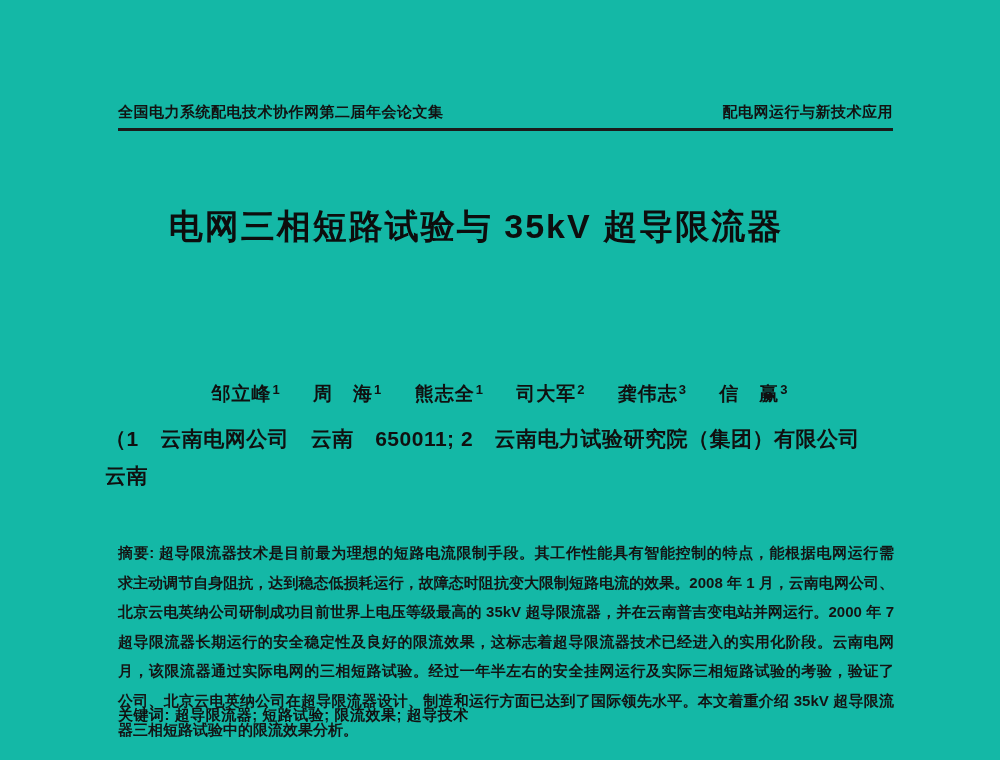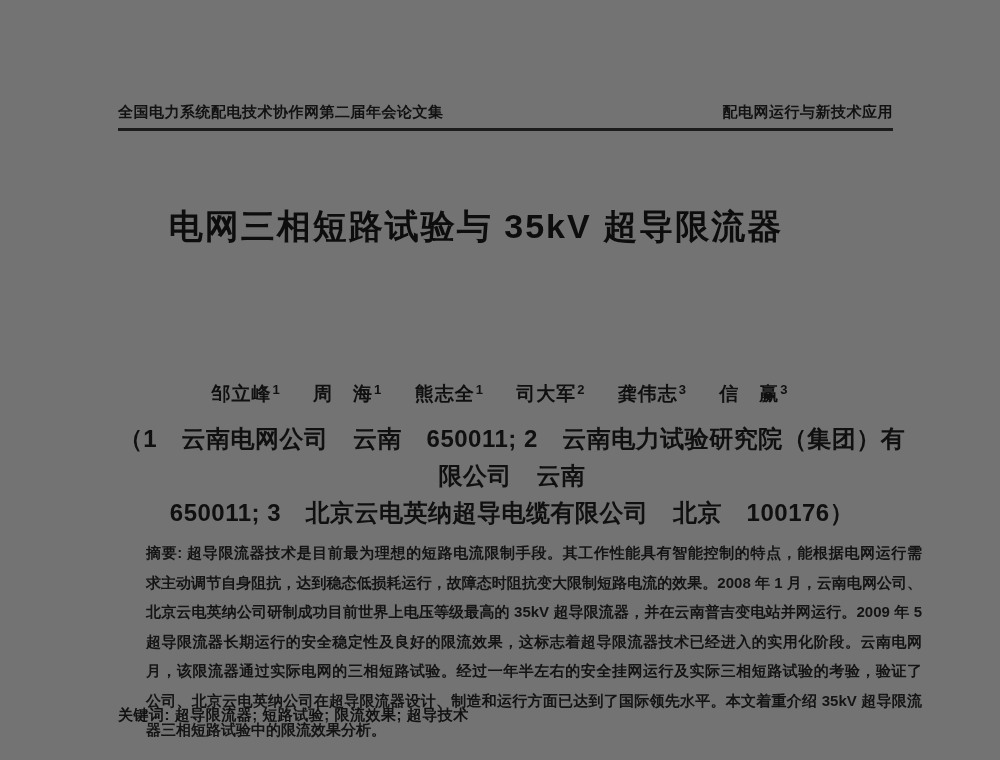--- a/index.html
+++ b/index.html
@@ -4,21 +4,21 @@
 <style>
   html,body{margin:0;padding:0;}
   body{
     width:1000px;height:760px;
     background:#ffffff;
     font-family:"Liberation Sans","DejaVu Sans",sans-serif;
     color:#161616;
     position:relative;
     overflow:hidden;
   }
-  .page{position:absolute;inset:0;background:#737373;}
+  .page{position:absolute;inset:0;background:#14b8a6;}
 
   
   .running-header{
     position:absolute;top:103px;left:118px;right:107px;
     display:flex;justify-content:space-between;align-items:baseline;
     font-size:15px;font-weight:700;letter-spacing:0.5px;
     color:#121212;
   }
   .header-rule{
     position:absolute;top:128px;left:118px;right:107px;height:3px;
@@ -37,29 +37,29 @@
   .authors-row{
     position:absolute;top:381px;left:0;width:1000px;
     text-align:center;font-size:19px;font-weight:700;color:#101010;
     letter-spacing:1px;
   }
   .author{display:inline-block;margin:0 13px;white-space:nowrap;}
   .author sup{font-size:13px;font-weight:700;vertical-align:6px;margin-left:1px;}
 
   
   .affiliations{
-    position:absolute;top:420px;left:117px;width:790px;
-    text-align:center;font-size:24px;line-height:37px;
+    position:absolute;top:420px;left:105px;width:790px;
+    font-size:21px;line-height:37px;
     font-weight:700;color:#101010;letter-spacing:0.5px;
   }
 
   
   .abstract{
     position:absolute;top:538px;left:118px;width:776px;
-    font-size:15px;line-height:29.5px;font-weight:600;color:#141414;margin-left:28px;
+    font-size:15px;line-height:29.5px;font-weight:600;color:#141414;
   }
   .abstract .abs-line{
     text-align:justify;text-align-last:justify;
     white-space:nowrap;
   }
   .abstract .abs-line.short{
     text-align:center;text-align-last:left;
   }
 
   
@@ -87,27 +87,26 @@
     <span class="author"><span>邹立峰</span><sup>1</sup></span>
     <span class="author"><span>周　海</span><sup>1</sup></span>
     <span class="author"><span>熊志全</span><sup>1</sup></span>
     <span class="author"><span>司大军</span><sup>2</sup></span>
     <span class="author"><span>龚伟志</span><sup>3</sup></span>
     <span class="author"><span>信　赢</span><sup>3</sup></span>
   </div>
 
   <div class="affiliations">
     <div>（1　云南电网公司　云南　650011; 2　云南电力试验研究院（集团）有限公司　云南</div>
-    <div>650011; 3　北京云电英纳超导电缆有限公司　北京　100176）</div>
   </div>
 
   <div class="abstract">
     <div class="abs-line">摘要: 超导限流器技术是目前最为理想的短路电流限制手段。其工作性能具有智能控制的特点，能根据电网运行需</div>
     <div class="abs-line">求主动调节自身阻抗，达到稳态低损耗运行，故障态时阻抗变大限制短路电流的效果。2008 年 1 月，云南电网公司、</div>
-    <div class="abs-line">北京云电英纳公司研制成功目前世界上电压等级最高的 35kV 超导限流器，并在云南普吉变电站并网运行。2009 年 5</div>
+    <div class="abs-line">北京云电英纳公司研制成功目前世界上电压等级最高的 35kV 超导限流器，并在云南普吉变电站并网运行。2000 年 7</div>
     <div class="abs-line">超导限流器长期运行的安全稳定性及良好的限流效果，这标志着超导限流器技术已经进入的实用化阶段。云南电网</div>
     <div class="abs-line">月，该限流器通过实际电网的三相短路试验。经过一年半左右的安全挂网运行及实际三相短路试验的考验，验证了</div>
     <div class="abs-line">公司、北京云电英纳公司在超导限流器设计、制造和运行方面已达到了国际领先水平。本文着重介绍 35kV 超导限流</div>
     <div class="abs-line short">器三相短路试验中的限流效果分析。</div>
   </div>
 
   <div class="keywords-line">关键词: 超导限流器; 短路试验; 限流效果; 超导技术</div>
 
 </div>
 

